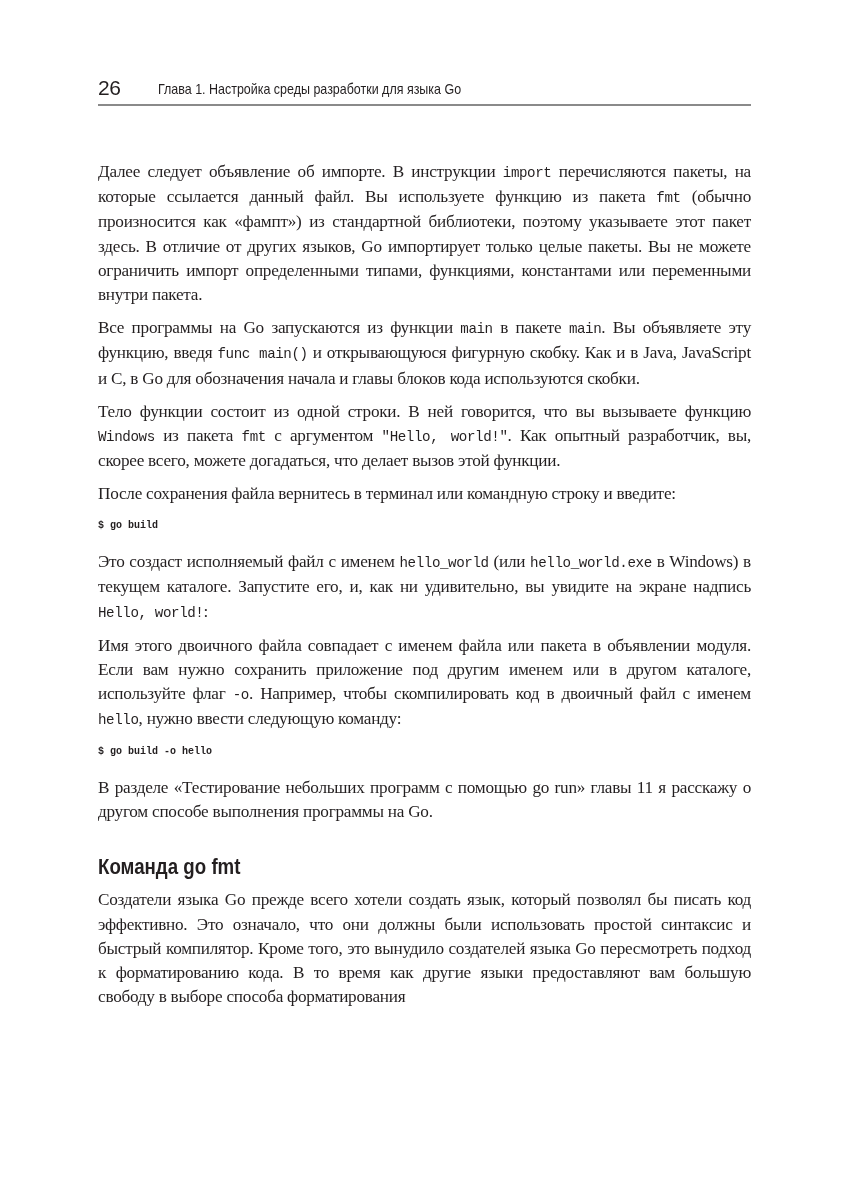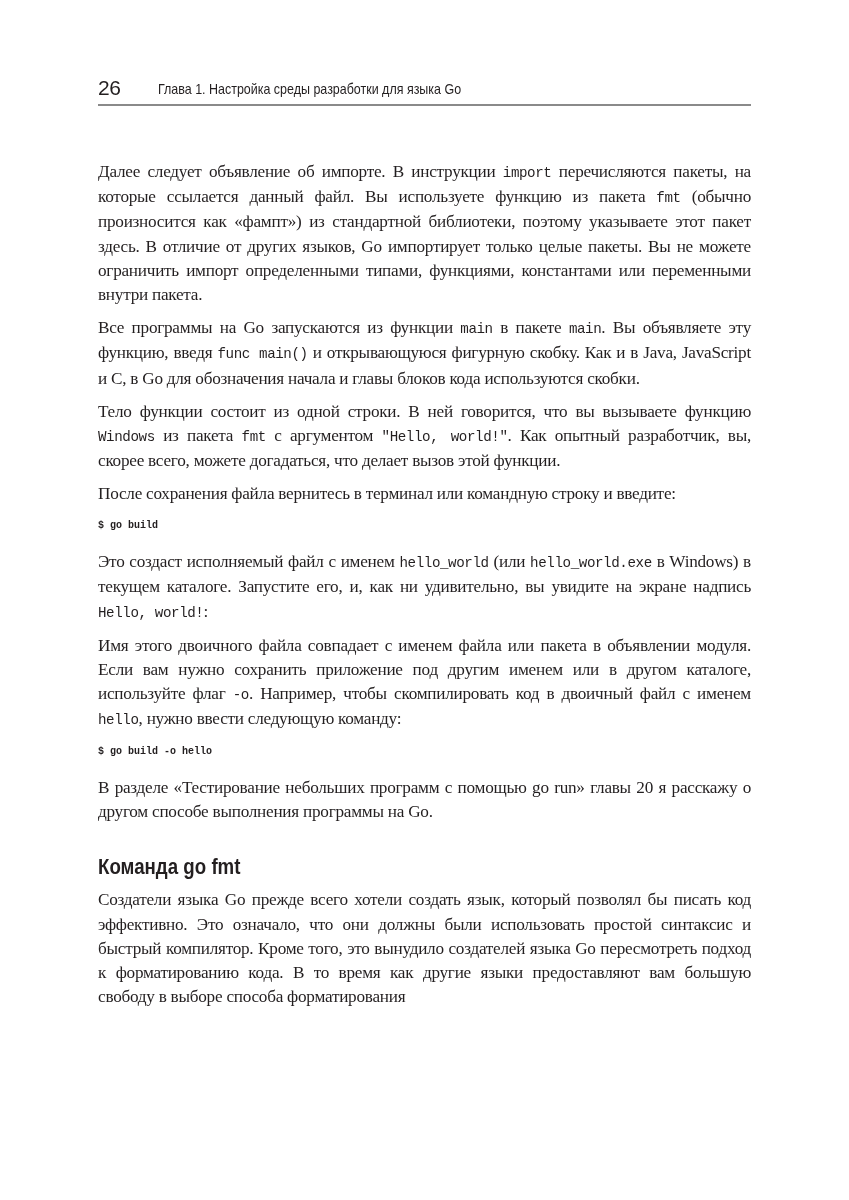--- a/index.html
+++ b/index.html
@@ -37,19 +37,19 @@
 
     <pre><span class="cmd">$ go build</span></pre>
 
     <p><span>Это создаст исполняемый файл с именем </span><code>hello_world</code><span> (или </span><code>hello_world.exe</code><span> в Windows) в текущем каталоге. Запустите его, и, как ни удивительно, вы увидите на экране надпись </span><code>Hello, world!</code><span>:</span></p>
 
 
     <p><span>Имя этого двоичного файла совпадает с именем файла или пакета в объявлении модуля. Если вам нужно сохранить приложение под другим именем или в другом каталоге, используйте флаг </span><code>-o</code><span>. Например, чтобы скомпилировать код в двоичный файл с именем </span><code>hello</code><span>, нужно ввести следующую команду:</span></p>
 
     <pre><span class="cmd">$ go build -o hello</span></pre>
 
-    <p><span>В разделе «Тестирование небольших программ с помощью go run» главы 20 я расскажу о другом способе выполнения программы на Go.</span></p>
+    <p><span>В разделе «Тестирование небольших программ с помощью go run» главы 11 я расскажу о другом способе выполнения программы на Go.</span></p>
 
     <h2>Команда go fmt</h2>
 
     <p><span>Создатели языка Go прежде всего хотели создать язык, который позволял бы писать код эффективно. Это означало, что они должны были использовать простой синтаксис и быстрый компилятор. Кроме того, это вынудило создателей языка Go пересмотреть подход к форматированию кода. В то время как другие языки предоставляют вам большую свободу в выборе способа форматирования</span></p>
   </div>
 </div>
 
 </body></html>

